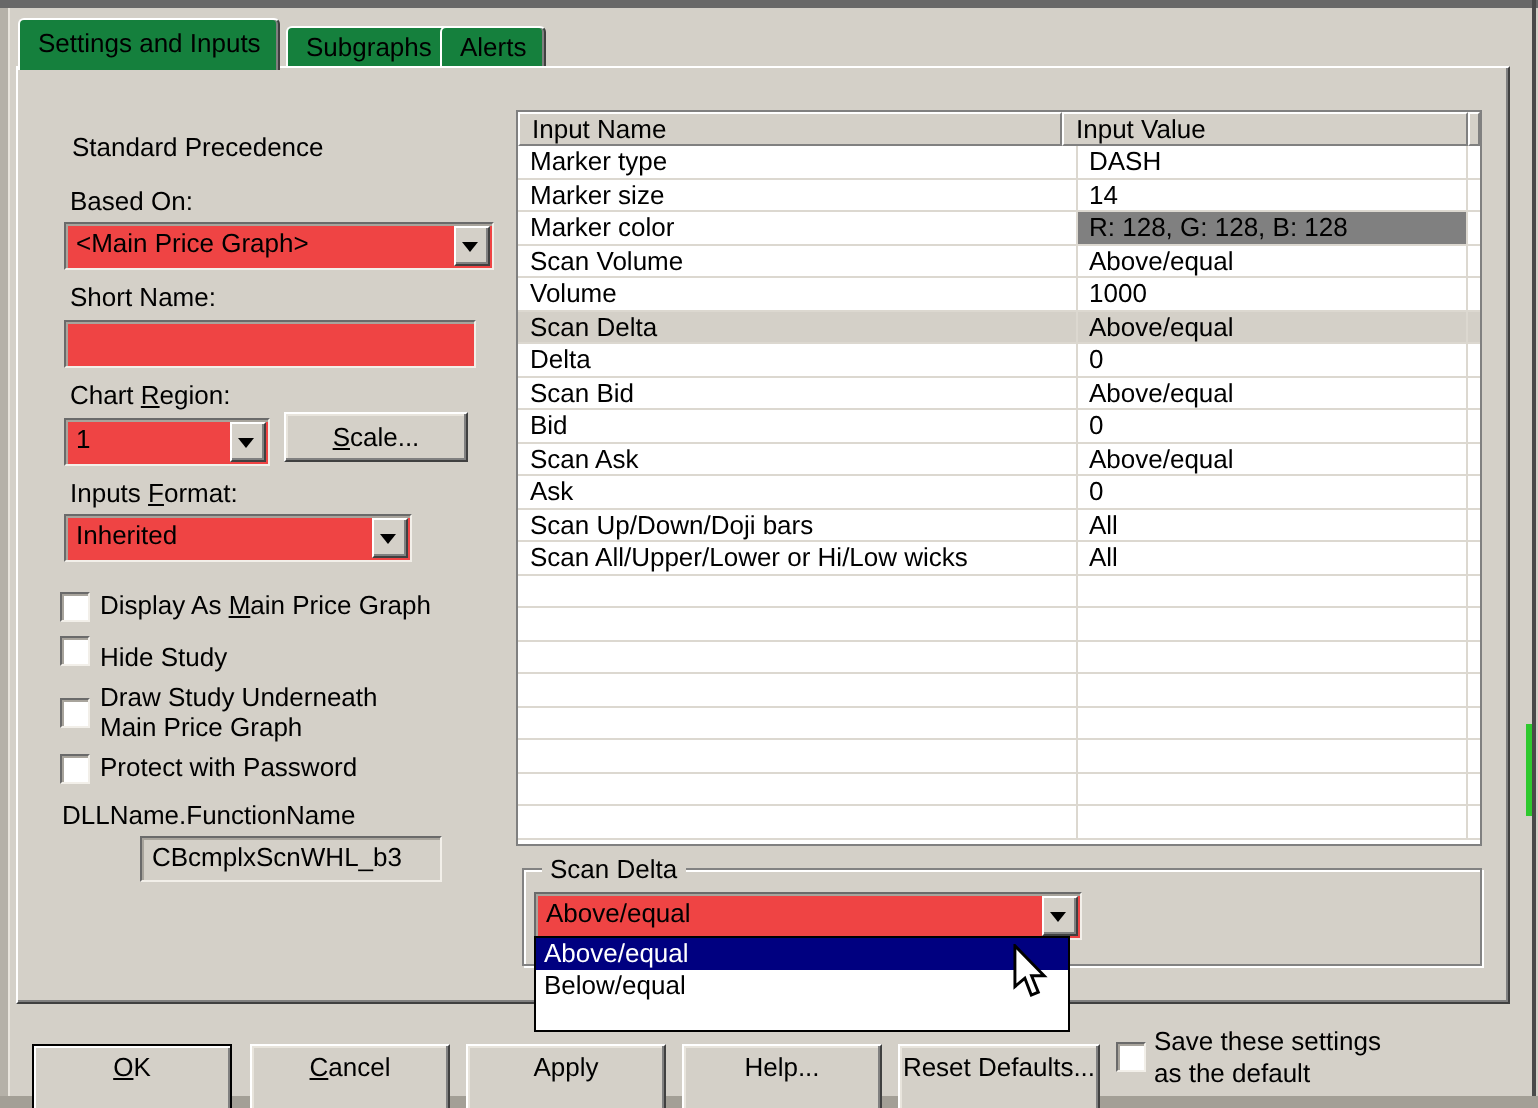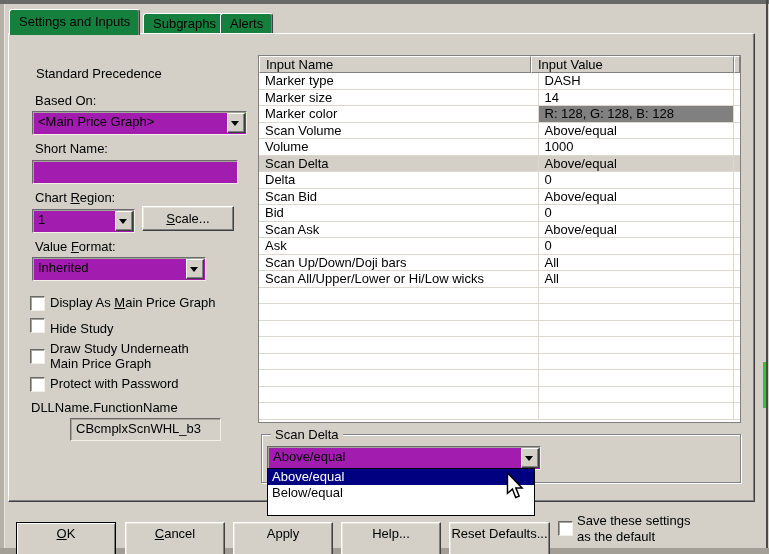--- a/index.html
+++ b/index.html
@@ -30,21 +30,21 @@
   .tab.active{top:9px;height:25px;line-height:23px;z-index:3;border-bottom:none;}
 
   .tab-page{
     left:8px;top:33px;width:745px;height:467px;background:#d4d0c8;
     border:1px solid;border-color:#ffffff #404040 #404040 #ffffff;
     box-shadow:inset -1px -1px 0 #808080;
   }
 
   
   .field,.combo{
-    position:absolute;background:#a21caf;
+    position:absolute;background:#ef4444;
     border:1px solid;border-color:#6a6a6a #f2efe9 #f2efe9 #6a6a6a;
     box-shadow:inset 1px 1px 0 #a8a49c;
     padding-left:5px;line-height:20px;overflow:hidden;white-space:nowrap;
   }
   .arrow-btn{
     position:absolute;right:1px;top:1px;width:16px;height:18px;background:#d4d0c8;
     border:1px solid;border-color:#ffffff #404040 #404040 #ffffff;
     box-shadow:inset -1px -1px 0 #808080;
   }
   .tri{position:absolute;left:3px;top:7px;width:0;height:0;
@@ -149,21 +149,21 @@
     <span>1</span>
     <span class="arrow-btn">
         <span class="tri"></span>
       </span>
   </div>
   <div class="btn" style="left:142px;top:206px;width:92px;height:25px;line-height:23px;">
     <span class="u">S</span><span>cale...</span>
   </div>
 
   <div class="lbl" style="left:35px;top:239px;">
-    <span>Value </span><span class="u">F</span><span>ormat:</span>
+    <span>Inputs </span><span class="u">F</span><span>ormat:</span>
   </div>
   <div class="combo" style="left:32px;top:257px;width:167px;height:22px;">
     <span>Inherited</span>
     <span class="arrow-btn">
         <span class="tri"></span>
       </span>
   </div>
 
   <span class="cb" style="left:30px;top:296px;"></span>
   <div class="lbl" style="left:50px;top:295px;">

